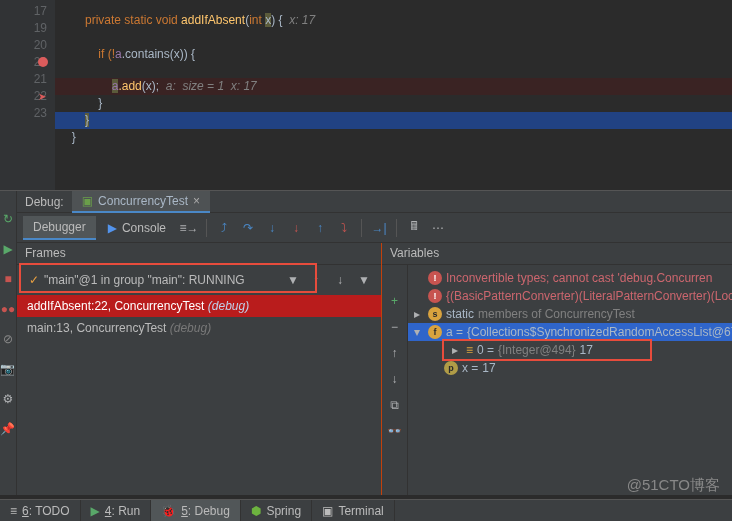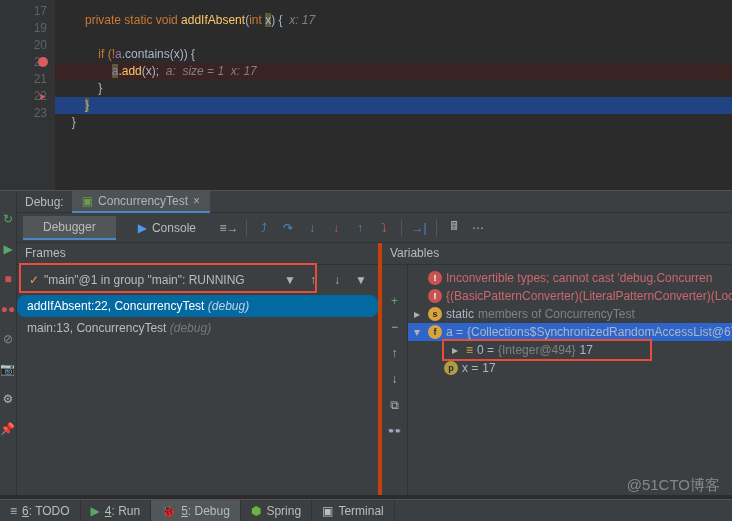--- a/index.html
+++ b/index.html
@@ -5,51 +5,51 @@
 * { margin: 0; padding: 0; box-sizing: border-box; font-family: 'Segoe UI', Arial, sans-serif; font-size: 12px; }
 body { background: #2b2b2b; color: #a9b7c6; width: 732px; height: 521px; overflow: hidden; position: relative; }
 .code-area { background: #2b2b2b; height: 190px; display: flex; }
 .gutter { width: 55px; background: #313335; display: flex; flex-direction: column; padding-top: 2px; }
 .gutter-row { height: 17px; display: flex; align-items: center; justify-content: flex-end; padding-right: 8px; color: #606366; font-family: Consolas, monospace; position: relative; }
 .bp-icon { position: absolute; left: 38px; width: 10px; height: 10px; background: #db5c5c; border-radius: 50%; }
 .bp-check { position: absolute; left: 38px; width: 10px; height: 10px; color: #db5c5c; font-size: 10px; }
 .code-lines { flex: 1; font-family: Consolas, monospace; padding-top: 12px; }
 .code-line { height: 17px; line-height: 17px; padding-left: 10px; white-space: pre; }
 .hl-exec { background: #214283; }
-.hl-bp { background: #3a2323; }
+.hl-bp { background: #3a2323; margin-top: 15px; }
 .kw { color: #cc7832; }
 .var { color: #9876aa; }
 .method { color: #ffc66d; }
 .comment { color: #808080; font-style: italic; }
 .box-hl { background: #5b5b3b; }
 .debug-panel { background: #3c3f41; height: 305px; border-top: 1px solid #555; display: flex; }
 .left-tool { width: 26px; background: #3c3f41; border-right: 1px solid #323232; display: flex; flex-direction: column; align-items: center; padding-top: 20px; gap: 14px; }
 .tool-icon { width: 16px; height: 16px; color: #afb1b3; cursor: pointer; display: flex; align-items: center; justify-content: center; }
 .debug-main { flex: 1; display: flex; flex-direction: column; }
 .debug-header { height: 22px; display: flex; align-items: center; border-bottom: 1px solid #323232; }
 .debug-label { color: #bbbbbb; padding: 0 8px; }
 .debug-tab { background: #4e5254; padding: 3px 10px; border-bottom: 2px solid #4a88c7; display: flex; align-items: center; gap: 5px; }
 .close-x { color: #aaa; cursor: pointer; }
 .debug-toolbar { height: 30px; display: flex; align-items: center; border-bottom: 1px solid #323232; padding-left: 6px; gap: 2px; }
-.dtab { padding: 4px 20px; color: #bbbbbb; display: flex; align-items: center; gap: 5px; }
+.dtab { padding: 4px 10px; color: #bbbbbb; display: flex; align-items: center; gap: 5px; }
 .dtab.active { background: #515658; border-bottom: 2px solid #4a88c7; }
 .sep { width: 1px; height: 18px; background: #555; margin: 0 4px; }
 .toolbar-icon { width: 22px; height: 22px; display: flex; align-items: center; justify-content: center; color: #afb1b3; cursor: pointer; }
 .step-blue { color: #4a88c7; }
 .debug-body { flex: 1; display: flex; }
-.frames-panel { width: 365px; border-right: 4px solid #c2410c; display: flex; flex-direction: column; }
+.frames-panel { width: 365px; border-right: 1px solid #c2410c; display: flex; flex-direction: column; }
 .panel-header { height: 22px; background: #3c3f41; color: #bbbbbb; padding: 3px 8px; border-bottom: 1px solid #323232; }
 .frames-toolbar { height: 30px; display: flex; align-items: center; padding: 0 6px; position: relative; }
 .thread-select { flex: 1; display: flex; align-items: center; gap: 5px; color: #bbbbbb; padding: 4px 6px; cursor: pointer; }
 .red-box { border: 2px solid #e74c3c; position: absolute; }
 .check-orange { color: #e69f42; }
 .dropdown-arrow { margin-left: auto; color: #afb1b3; }
 .frames-arrows { display: flex; gap: 2px; }
 .frame-row { padding: 4px 10px; color: #bbbbbb; cursor: pointer; }
-.frame-row.sel { background: #0369a1; color: #fff; border-radius: 8px; }
+.frame-row.sel { background: #b91c1c; color: #fff; }
 .frame-dim { font-style: italic; color: #787878; }
 .frame-row.sel .frame-dim { color: #c0d0e8; }
 .vars-panel { flex: 1; display: flex; flex-direction: column; }
 .vars-icons { width: 26px; display: flex; flex-direction: column; align-items: center; padding-top: 28px; gap: 10px; border-right: 1px solid #323232; }
 .vars-body { flex: 1; display: flex; }
 .vars-tree { flex: 1; padding: 4px 0; overflow: hidden; }
 .var-row { padding: 2px 6px; display: flex; align-items: center; gap: 4px; white-space: nowrap; }
 .var-row.sel { background: #2f65ca; }
 .var-icon { width: 14px; height: 14px; border-radius: 50%; display: inline-flex; align-items: center; justify-content: center; font-size: 9px; font-weight: bold; flex-shrink: 0; }
 .ic-e { background: #c75450; color: #fff; }

